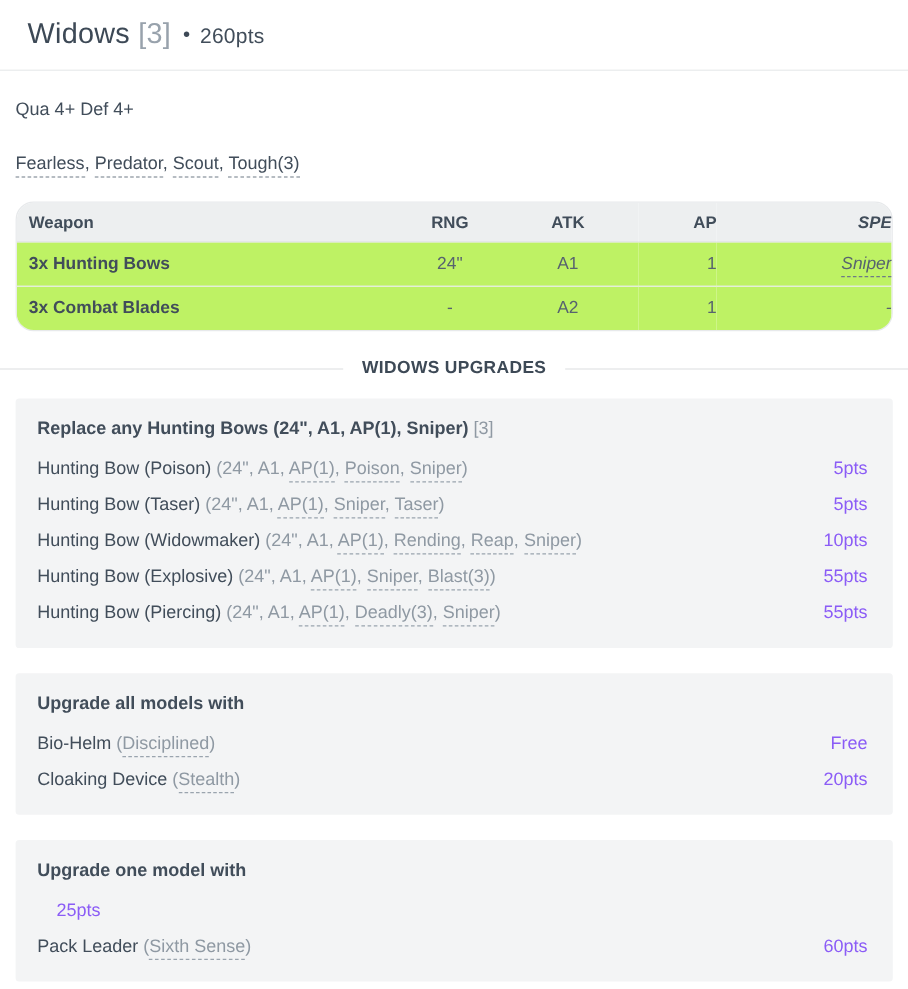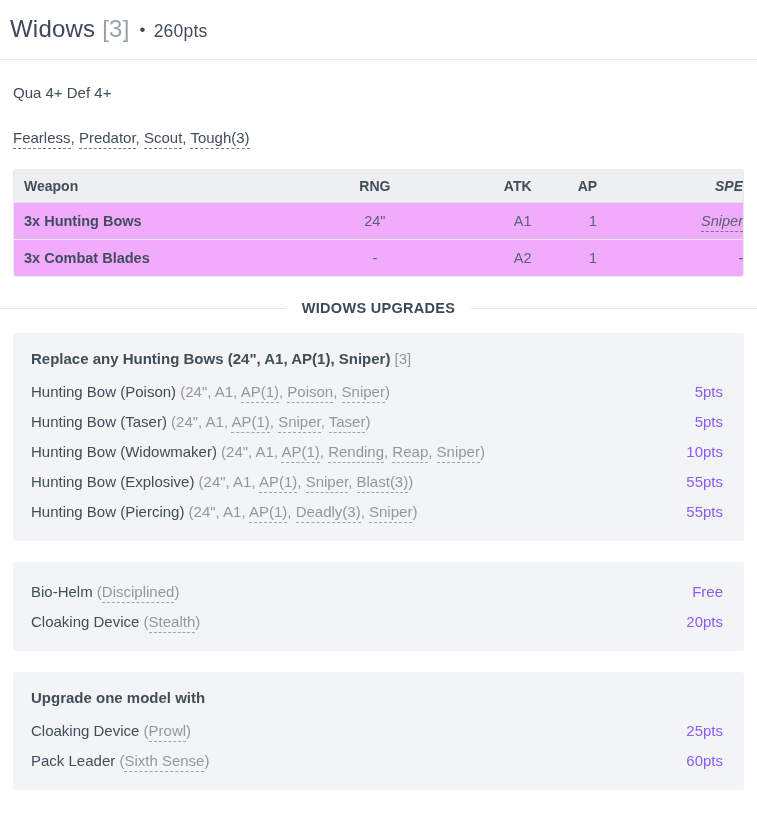--- a/index.html
+++ b/index.html
@@ -5,51 +5,51 @@
   html,body{margin:0;padding:0;background:#fff;}
   body{
     width:757px;height:824px;overflow:hidden;
     font-family:"Liberation Sans","DejaVu Sans",sans-serif;
     color:#414d5a;font-size:15px;
     -webkit-font-smoothing:antialiased;
   }
   .page{width:757px;box-sizing:border-box;}
 
   
-  .hdr{padding:14px 14px 13px 10px;border-bottom:1px solid #e8eaec;}
+  .hdr{padding:14px 14px 13px 23px;border-bottom:1px solid #e8eaec;}
   .hdr h1{margin:0;font-size:24px;font-weight:400;color:#3d4956;line-height:30px;letter-spacing:.2px;}
   .hdr .count{color:#98a2ac;margin-left:7px;}
   .hdr .bullet{color:#3d4956;font-size:17px;margin:0 8px 0 10px;vertical-align:2px;}
   .hdr .pts{font-size:17.5px;color:#414d5a;}
 
   
   .stats{margin:24px 14px 0 13px;font-size:15px;color:#414d5a;}
   .rules{margin:26px 14px 0 13px;font-size:15px;line-height:22px;}
 
   
   .d{color:#414d5a;margin-top:24px;}
   .g{color:#8f99a3;}
   .s{color:#57636f;}
   .b{color:#414d5a;font-weight:700;}
   .u{border-bottom:1px dashed #6e7a86;padding-bottom:2px;}
   .g.u{border-bottom-color:#9aa4ae;}
 
   
-  .tablewrap{margin:20px 13px 0 13px;border:1px solid #e7e9eb;border-radius:3px;overflow:hidden;}
+  .tablewrap{margin:20px 13px 0 13px;border:1px solid #e7e9eb;border-radius:15px;overflow:hidden;}
   table{width:100%;border-collapse:collapse;font-size:14.5px;}
   thead th{
     background:#edeff0;color:#414d5a;font-weight:700;font-size:14px;
     text-align:left;padding:8px 0 8px 0;border-bottom:1px solid #e2e4e6;
   }
   th.wcol,td.wname{width:44%;padding-left:10px;}
   th.c,td.c{width:11%;text-align:center;}
-  th.c2,td.c2{width:16%;text-align:right;}
+  th.c2,td.c2{width:16%;text-align:center;}
   th.c3,td.c3{width:9%;text-align:right;}
   th.spe,td.spe{width:20%;text-align:right;font-style:italic;}
-  tbody td{padding:10px 0;border-bottom:1px solid #eceeef;background:#f0abfc;}
+  tbody td{padding:10px 0;border-bottom:1px solid #eceeef;background:#bef264;}
   tbody tr:last-child td{border-bottom:none;}
   td.wname{font-weight:700;color:#414d5a;}
   td.c,td.c2,td.c3{color:#57636f;}
 
   
   .divider{display:flex;align-items:center;margin:23px 0 17px 0;}
   .divider .line{flex:1;height:1px;background:#e1e3e5;}
   .divider .divtext{
     padding:0 16px;font-weight:700;font-size:14.5px;color:#3d4956;letter-spacing:.3px;white-space:nowrap;
   }
@@ -134,33 +134,33 @@
         <div class="opt">
           <span class="lbl"><span class="d">Hunting Bow (Explosive) </span><span class="g">(24", A1, </span><span class="g u">AP(1)</span><span class="g">, </span><span class="g u">Sniper</span><span class="g">, </span><span class="g u">Blast(3)</span><span class="g">)</span></span>
           <span class="cost">55pts</span>
         </div>
         <div class="opt">
           <span class="lbl"><span class="d">Hunting Bow (Piercing) </span><span class="g">(24", A1, </span><span class="g u">AP(1)</span><span class="g">, </span><span class="g u">Deadly(3)</span><span class="g">, </span><span class="g u">Sniper</span><span class="g">)</span></span>
           <span class="cost">55pts</span>
         </div>
       </div>
       <div class="section">
+        <div class="sec-title"><span class="b">Upgrade all models with</span></div>
         <div class="opt">
           <span class="lbl"><span class="d">Bio-Helm </span><span class="g">(</span><span class="g u">Disciplined</span><span class="g">)</span></span>
           <span class="cost">Free</span>
         </div>
         <div class="opt">
           <span class="lbl"><span class="d">Cloaking Device </span><span class="g">(</span><span class="g u">Stealth</span><span class="g">)</span></span>
           <span class="cost">20pts</span>
         </div>
       </div>
       <div class="section">
         <div class="sec-title"><span class="b">Upgrade one model with</span></div>
         <div class="opt">
-          <span class="lbl"><span class="d">Cloaking Device </span><span class="g">(</span><span class="g u">Prowl</span><span class="g">)</span></span>
           <span class="cost">25pts</span>
         </div>
         <div class="opt">
           <span class="lbl"><span class="d">Pack Leader </span><span class="g">(</span><span class="g u">Sixth Sense</span><span class="g">)</span></span>
           <span class="cost">60pts</span>
         </div>
       </div>
     </div>
 
 </div>

